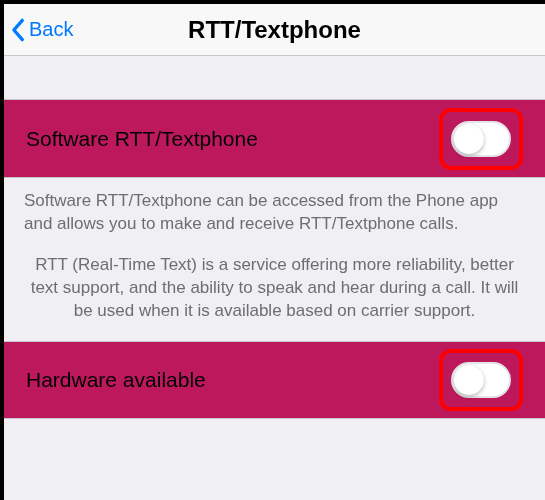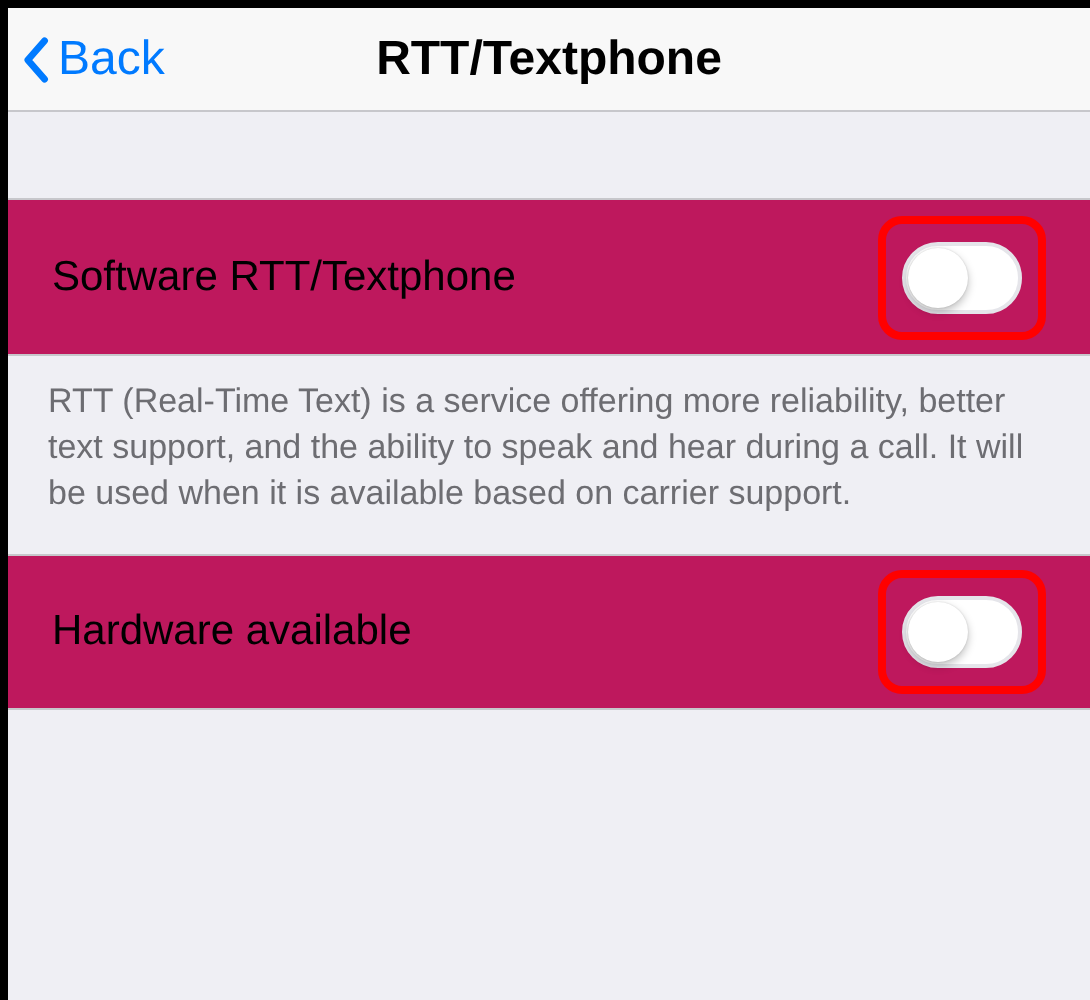--- a/index.html
+++ b/index.html
@@ -16,21 +16,21 @@
     background: #f8f8f8;
     border-bottom: 1px solid #c7c7cb;
     display: flex;
     align-items: center;
     position: relative;
   }
   .back-btn {
     display: flex;
     align-items: center;
     color: #007aff;
-    font-size: 24px;
+    font-size: 20px;
     padding-left: 6px;
     cursor: pointer;
   }
   .back-chevron {
     width: 15px;
     height: 24px;
     margin-right: 4px;
   }
   .nav-title {
     position: absolute;
@@ -88,21 +88,21 @@
     background: #fff;
     border-radius: 50%;
     box-shadow: 0 2px 4px rgba(0,0,0,0.25), 0 0 1px rgba(0,0,0,0.15);
   }
   .footer-text {
     padding: 12px 20px 18px 20px;
     font-size: 17px;
     line-height: 1.35;
     color: #6d6d72;
   }
-  .footer-text p + p { margin-top: 18px; }
+  .footer-text p + p { margin-top: 18px; text-align: center; }
 </style>
 </head>
 <body>
 
 <div class="navbar">
   <div class="back-btn">
     <svg class="back-chevron" viewBox="0 0 12 20">
       <polyline points="10,2 3,10 10,18" fill="none" stroke="#007aff" stroke-width="2.8" stroke-linecap="round" stroke-linejoin="round"></polyline>
     </svg>
     <span>Back</span>
@@ -115,20 +115,21 @@
 <div class="row first">
   <span class="row-label">Software RTT/Textphone</span>
   <div class="toggle-wrap">
     <div class="toggle">
       <div class="toggle-knob"></div>
     </div>
   </div>
 </div>
 
 <div class="footer-text">
+  <p>Software RTT/Textphone can be accessed from the Phone app and allows you to make and receive RTT/Textphone calls.</p>
   <p>RTT (Real-Time Text) is a service offering more reliability, better text support, and the ability to speak and hear during a call. It will be used when it is available based on carrier support.</p>
 </div>
 
 <div class="row">
   <span class="row-label">Hardware available</span>
   <div class="toggle-wrap">
     <div class="toggle">
       <div class="toggle-knob"></div>
     </div>
   </div>

